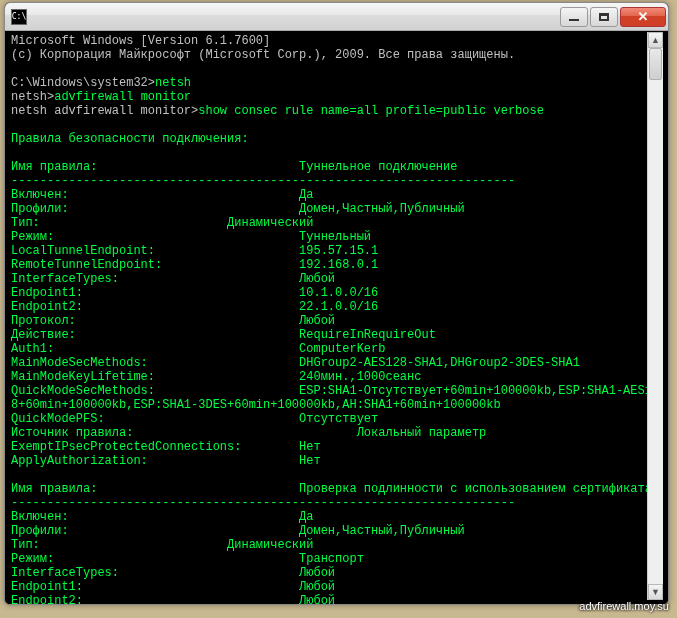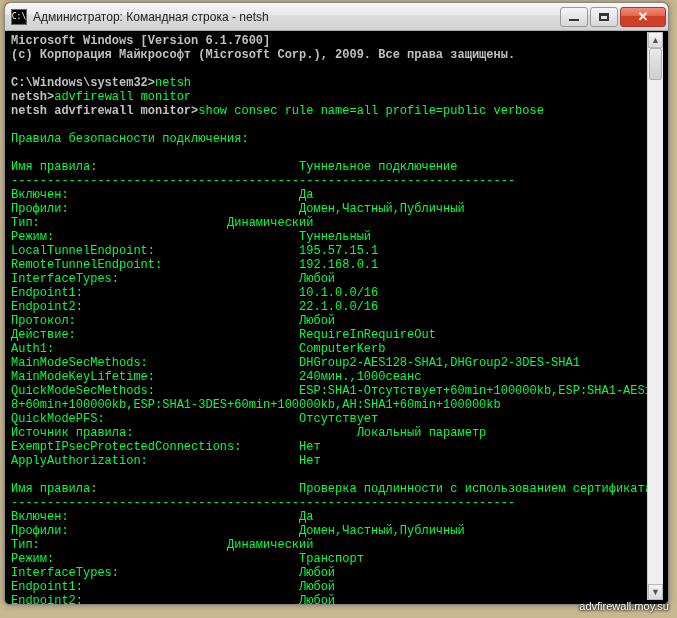--- a/index.html
+++ b/index.html
@@ -70,21 +70,21 @@
     background:#000;
     padding: 3px 6px;
     overflow:hidden;
   }
   pre.console {
     font: 12px/14px "Consolas","Courier New",monospace;
     color:#00ff40;
     white-space: pre-wrap;
     word-break: break-all;
   }
-  pre.console .w { color:#c0c0c0;font-weight:bold; }
+  pre.console .w { color:#c0c0c0; }
   .scrollbar {
     position:absolute;
     top:29px; right:5px; bottom:4px;
     width:16px;
     background:#e9e9e9;
     border-left:1px solid #cfcfcf;
     display:flex;flex-direction:column;
   }
   .sbtn{height:16px;background:linear-gradient(#f4f4f4,#d9d9d9);border:1px solid #b9b9b9;display:flex;align-items:center;justify-content:center;font:9px sans-serif;color:#555}
   .strack{flex:1;position:relative;background:#efefef}
@@ -98,21 +98,20 @@
   }
 </style>
 </head>
 <body>
 
 <div class="window">
   <div class="titlebar">
     <div class="appicon">
         <span>C:\</span>
       </div>
-    <span class="title-text">Администратор: Командная строка - netsh</span>
     <div class="title-spacer"></div>
     <div class="winbtn min">
         <div class="minshape"></div>
       </div>
     <div class="winbtn max">
         <div class="maxshape"></div>
       </div>
     <div class="winbtn close">
         <span class="xshape">✕</span>
       </div>

